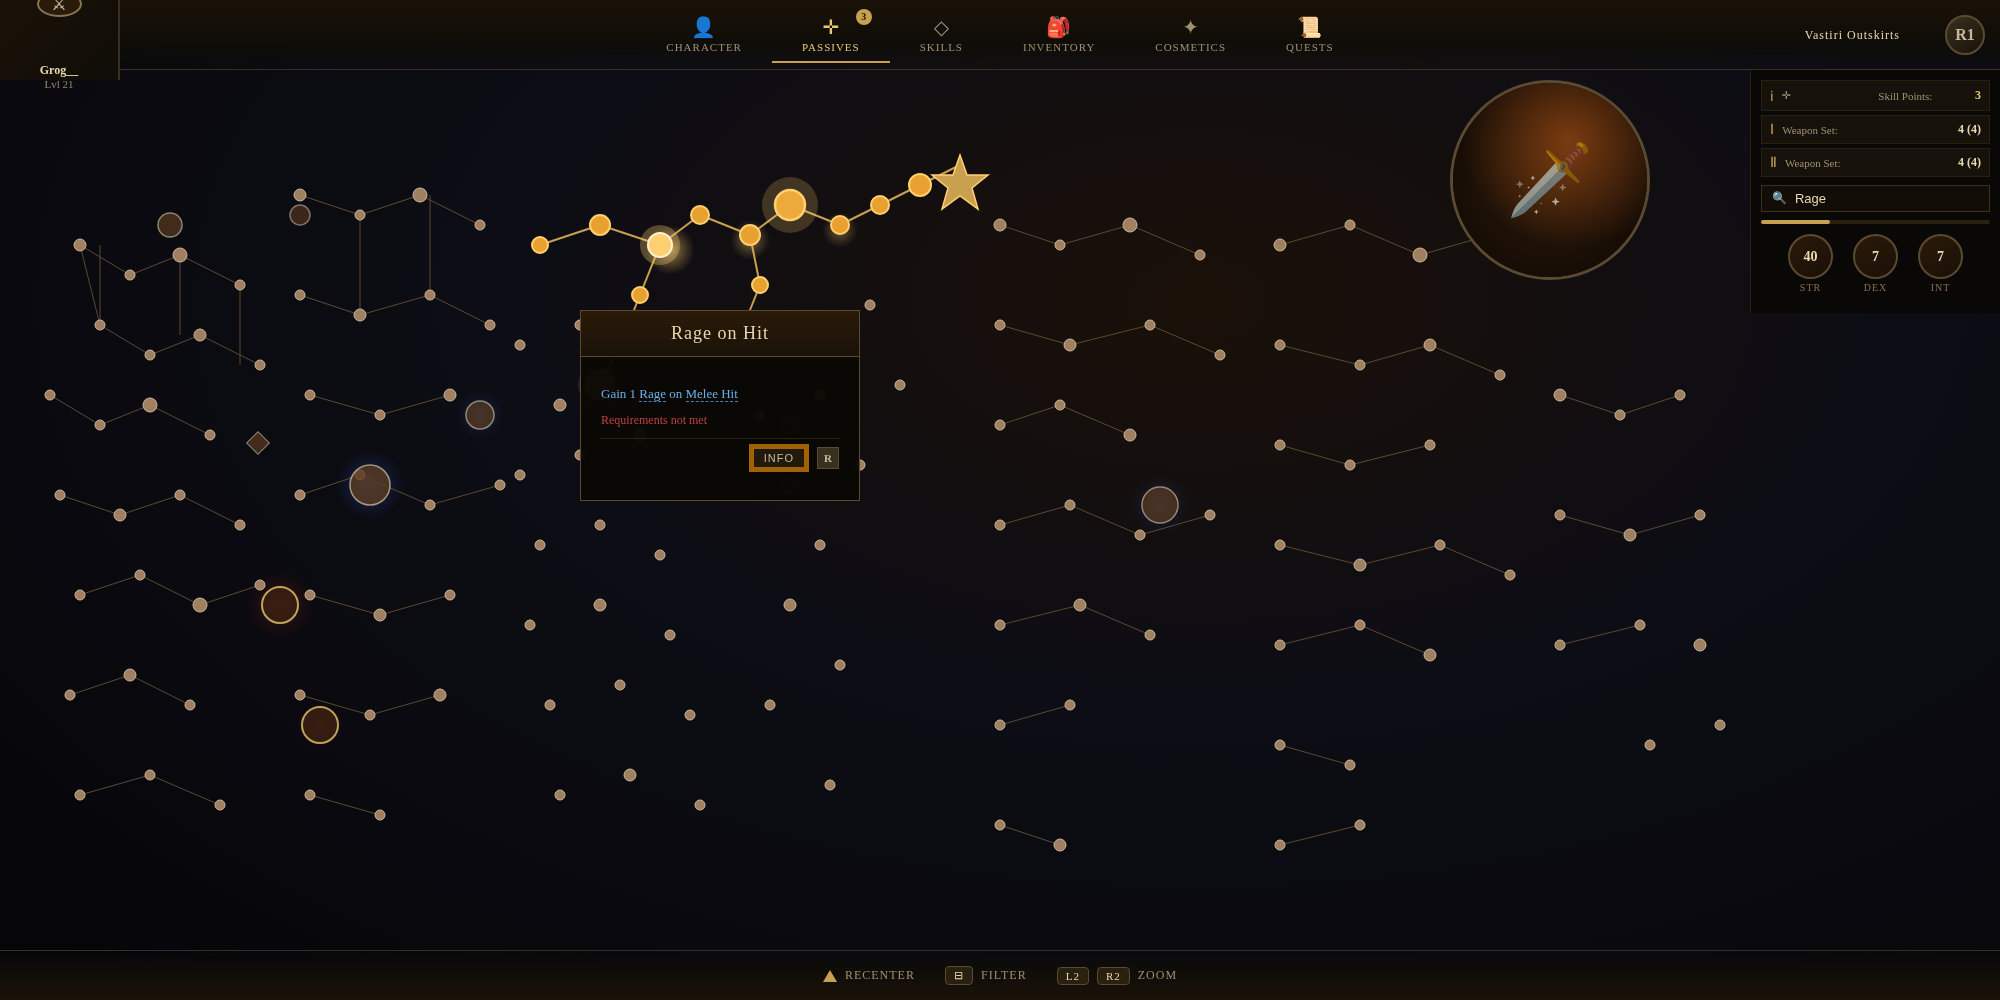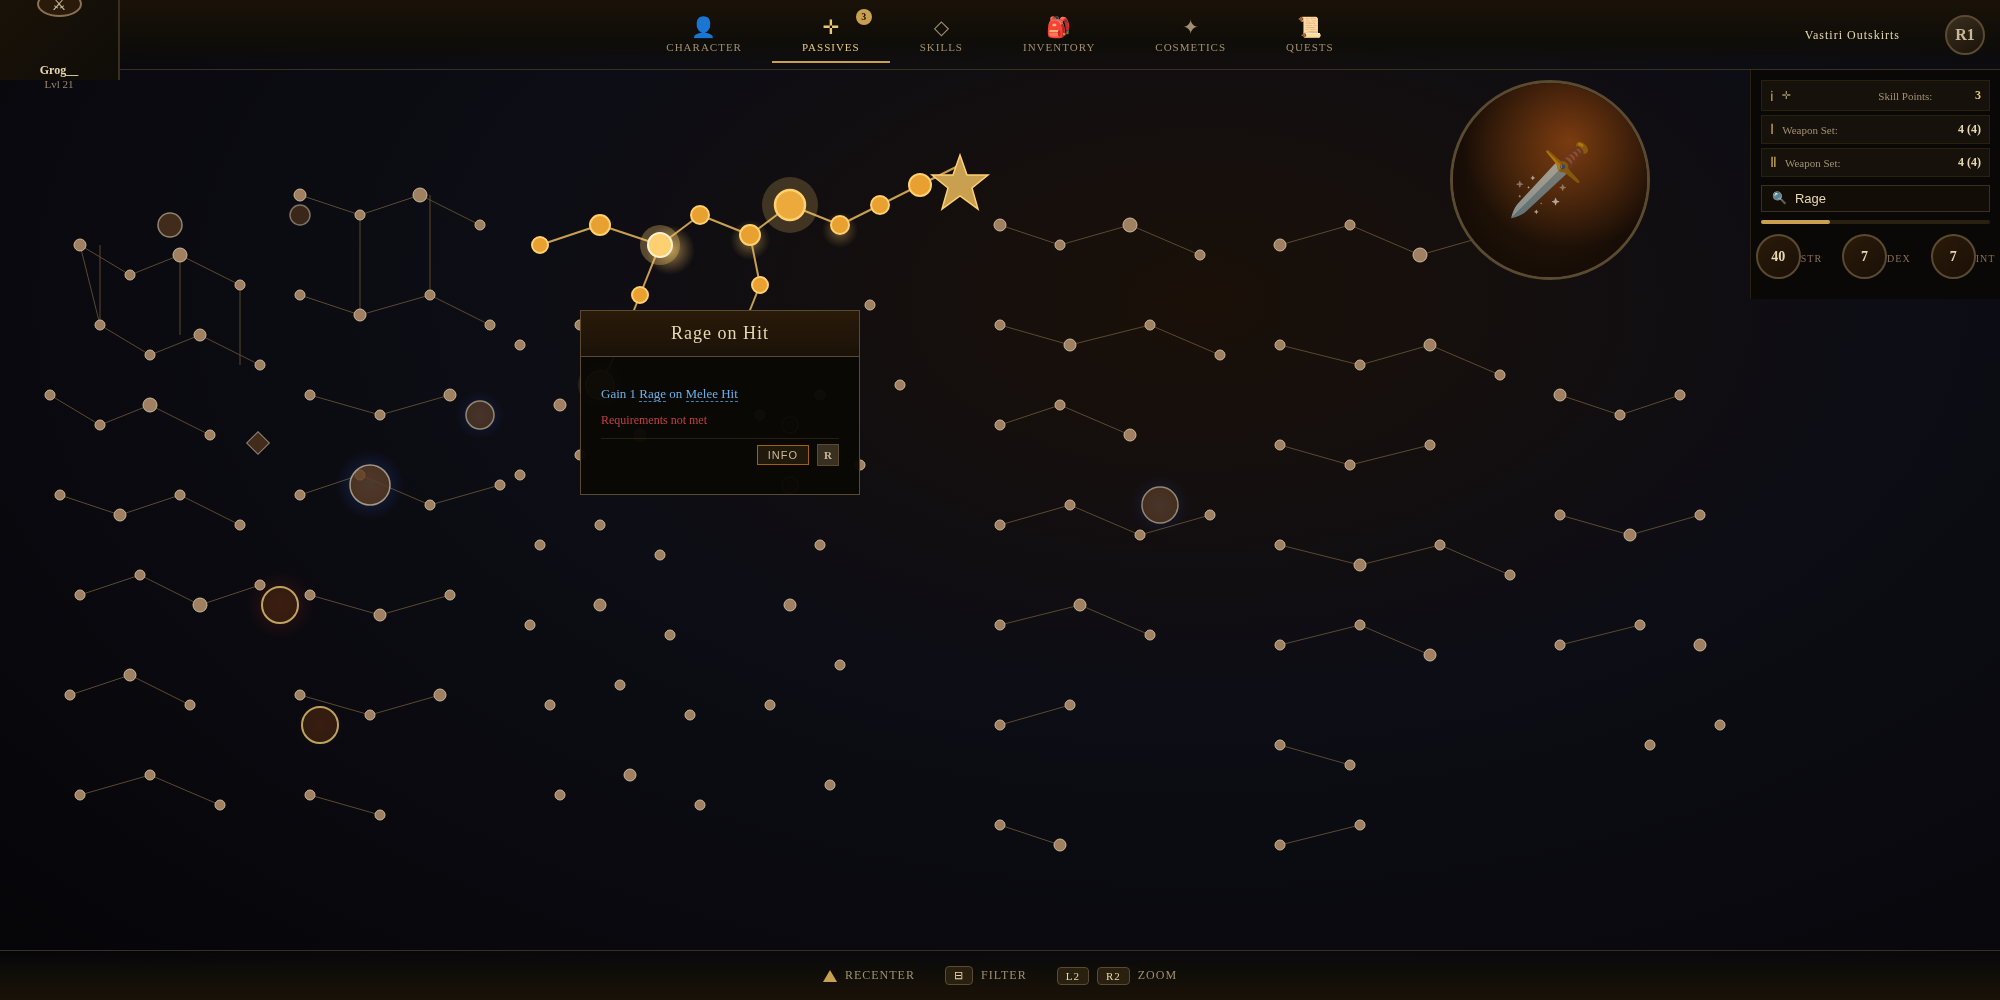--- a/index.html
+++ b/index.html
@@ -232,21 +232,21 @@
     
     #stats-row {
       display: flex;
       justify-content: center;
       gap: 20px;
       margin: 10px 0;
     }
 
     .stat-circle {
       display: flex;
-      flex-direction: row;
+      flex-direction: column;
       align-items: center;
     }
 
     .stat-value-circle {
       width: 45px;
       height: 45px;
       border-radius: 50%;
       border: 2px solid #5a4a30;
       background: linear-gradient(145deg, #2a1a08, #1a1008);
       display: flex;
@@ -356,21 +356,21 @@
       justify-content: flex-end;
       align-items: center;
       gap: 8px;
       padding-top: 5px;
       border-top: 1px solid #2a2010;
       margin-top: 5px;
     }
 
     .tooltip-btn {
       background: rgba(40, 30, 15, 0.8);
-      border: 1px solid #a16207;
+      border: 5px solid #a16207;
       color: #c8b89a;
       padding: 3px 10px;
       font-size: 11px;
       letter-spacing: 1px;
       cursor: pointer;
     }
 
     .key-badge {
       background: #3a3020;
       border: 1px solid #5a4a30;

